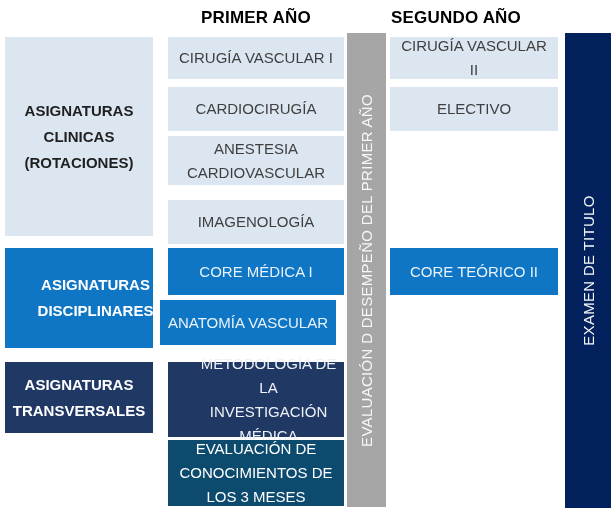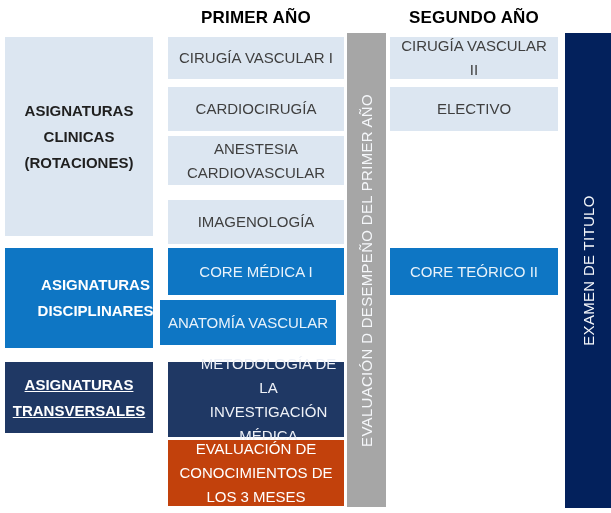--- a/index.html
+++ b/index.html
@@ -44,21 +44,21 @@
   }
   .blue {
     background: #0e76c4;
     color: #e8f2fa;
   }
   .navy {
     background: #1f3864;
     color: #eef1f7;
   }
   .grayblock {
-    background: #c2410c;
+    background: #0c4a6e;
     color: #ffffff;
   }
   .cat {
     font-weight: 700;
     line-height: 26px;
   }
   .cat.light {
     color: #1f1f1f;
   }
   .cat.blue, .cat.navy {
@@ -83,25 +83,25 @@
     font-size: 15px;
     letter-spacing: 0.3px;
   }
 </style>
 </head>
 <body>
 
 <div class="canvas">
 
   <div class="hdr" style="left:168px;width:176px;">PRIMER AÑO</div>
-  <div class="hdr" style="left:390px;width:168px;">SEGUNDO AÑO</div>
+  <div class="hdr" style="left:372px;width:168px;">SEGUNDO AÑO</div>
 
   <div class="box cat light" style="left:5px;top:37px;width:148px;height:199px;">ASIGNATURAS CLINICAS (ROTACIONES)</div>
   <div class="box cat blue" style="left:5px;top:248px;width:148px;height:100px;padding-left:40px;">ASIGNATURAS DISCIPLINARES</div>
-  <div class="box cat navy" style="left:5px;top:362px;width:148px;height:71px;text-decoration:underline;">ASIGNATURAS TRANSVERSALES</div>
+  <div class="box cat navy" style="left:5px;top:362px;width:148px;height:71px;">ASIGNATURAS TRANSVERSALES</div>
 
   <div class="box light" style="left:168px;top:37px;width:176px;height:42px;">CIRUGÍA VASCULAR I</div>
   <div class="box light" style="left:168px;top:87px;width:176px;height:44px;">CARDIOCIRUGÍA</div>
   <div class="box light" style="left:168px;top:136px;width:176px;height:49px;">ANESTESIA CARDIOVASCULAR</div>
   <div class="box light" style="left:168px;top:189px;width:176px;height:44px;margin-top:11px;">IMAGENOLOGÍA</div>
   <div class="box blue" style="left:168px;top:248px;width:176px;height:47px;">CORE MÉDICA I</div>
   <div class="box blue" style="left:160px;top:300px;width:176px;height:45px;">ANATOMÍA VASCULAR</div>
   <div class="box navy" style="left:168px;top:362px;width:176px;height:75px;padding-left:32px;">METODOLOGÍA DE LA INVESTIGACIÓN MÉDICA</div>
   <div class="box grayblock" style="left:168px;top:440px;width:176px;height:66px;">EVALUACIÓN DE CONOCIMIENTOS DE LOS 3 MESES</div>
 

